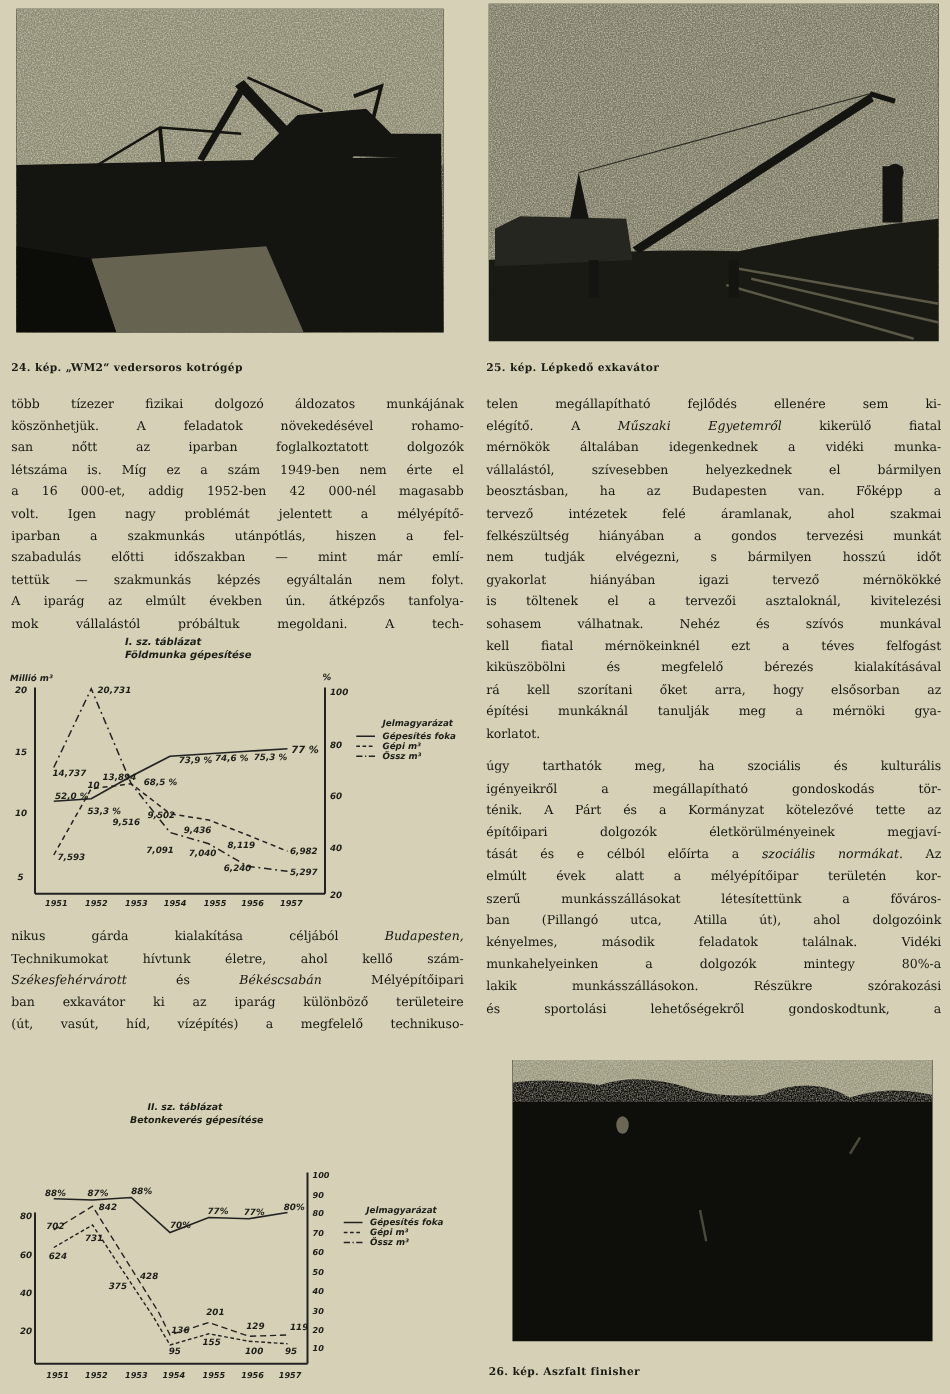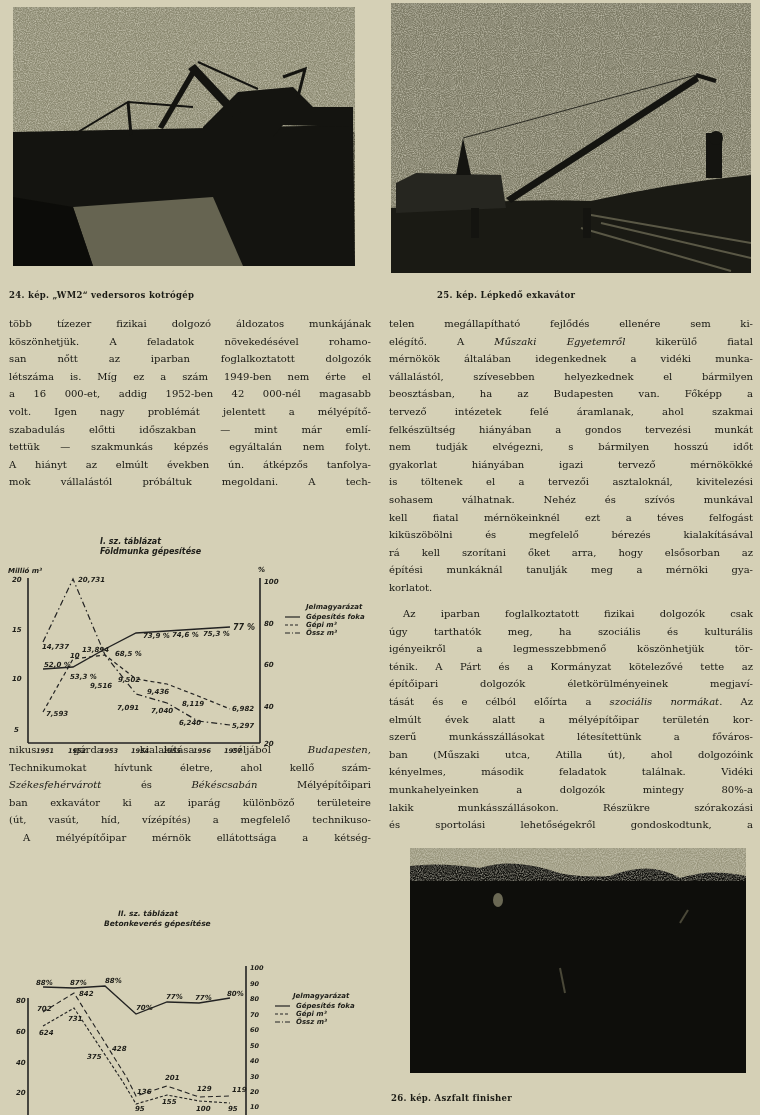--- a/index.html
+++ b/index.html
@@ -9,21 +9,21 @@
   .photo { position: absolute; background: #1a1a14; overflow: hidden; }
   .photo svg { width: 100%; height: 100%; display: block; }
   .caption { position: absolute; font-family: "DejaVu Serif", serif; font-weight: bold; font-size: 8.5px; letter-spacing: 0.3px; color: #1a1a14; white-space: nowrap; text-align: right; }
 
   .text-block { position: absolute; font-size: 10px; line-height: 17.6px; text-align: justify; color: #171712; }
   .text-block .line { display: block; white-space: nowrap; text-align: justify; text-align-last: justify; height: 17.6px; }
   .text-block .line.last { text-align-last: left; }
   .text-block .line.indent { padding-left: 14px; }
   .it { font-style: italic; }
 
-  .chart { position: absolute; margin-top: 28px; }
+  .chart { position: absolute; }
   .chart svg { overflow: visible; }
   .chart text { font-family: "DejaVu Sans", sans-serif; font-style: italic; font-weight: bold; fill: #1d1d18; }
 </style>
 </head>
 <body>
 
 <div class="photo" style="left:13px; top:7px; width:342px; height:259px;">
   <svg viewBox="0 0 342 259" preserveAspectRatio="none">
     <defs>
       <filter id="grain1">
@@ -64,32 +64,33 @@
     <path d="M65,172 L72,135 L80,172 Z" fill="#141410"></path>
     <path d="M115,195 L305,72 L308,78 L120,200 Z" fill="#141410"></path>
     <path d="M72,135 L305,72" stroke="#2a2a22" stroke-width="1"></path>
     <path d="M305,72 L325,78" stroke="#141410" stroke-width="4"></path>
     <rect x="315" y="130" width="16" height="45" fill="#141410"></rect>
     <circle cx="325" cy="135" r="7" fill="#141410"></circle>
     <rect x="80" y="205" width="8" height="30" fill="#141410"></rect>
     <rect x="192" y="205" width="8" height="30" fill="#141410"></rect>
   </svg>
 </div>
-<div class="caption" style="left:389px; top:290px;margin-left:48px;">25. kép. Lépkedő exkavátor</div>
+<div class="caption" style="left:389px; top:290px;">25. kép. Lépkedő exkavátor</div>
 
 <div class="text-block" style="left:9px; top:315px; width:362px;">
   <span class="line">több tízezer fizikai dolgozó áldozatos munkájának</span>
   <span class="line">köszönhetjük. A feladatok növekedésével rohamo-</span>
   <span class="line">san nőtt az iparban foglalkoztatott dolgozók</span>
   <span class="line">létszáma is. Míg ez a szám 1949-ben nem érte el</span>
   <span class="line">a 16 000-et, addig 1952-ben 42 000-nél magasabb</span>
   <span class="line">volt. Igen nagy problémát jelentett a mélyépítő-</span>
+  <span class="line">iparban a szakmunkás utánpótlás, hiszen a fel-</span>
   <span class="line">szabadulás előtti időszakban — mint már emlí-</span>
   <span class="line">tettük — szakmunkás képzés egyáltalán nem folyt.</span>
-  <span class="line">A hiányt az elmúlt években ún. átképzős tanfolya-</span>
+  <span class="line">A iparág az elmúlt években ún. átképzős tanfolya-</span>
   <span class="line">mok vállalástól próbáltuk megoldani. A tech-</span>
 </div>
 
 <div class="chart" style="left:0; top:508px; width:380px; height:215px;">
   <svg width="380" height="215" viewBox="0 0 380 215">
     <text x="100" y="8" font-size="8">I. sz. táblázat</text>
     <text x="100" y="18" font-size="8">Földmunka gépesítése</text>
     <text x="8" y="37" font-size="7">Millió m³</text>
     <text x="258" y="36" font-size="7">%</text>
 
@@ -153,21 +154,20 @@
     <text x="306" y="99" font-size="7">Össz m³</text>
   </svg>
 </div>
 
 <div class="text-block" style="left:9px; top:741px; width:362px;">
   <span class="line"><span>nikus gárda kialakítása céljából </span><span class="it">Budapesten,</span></span>
   <span class="line">Technikumokat hívtunk életre, ahol kellő szám-</span>
   <span class="line"><span class="it">Székesfehérvárott</span><span> és </span><span class="it">Békéscsabán</span><span> Mélyépítőipari</span></span>
   <span class="line">ban exkavátor ki az iparág különböző területeire</span>
   <span class="line">(út, vasút, híd, vízépítés) a megfelelő technikuso-</span>
-  <span class="line indent">A mélyépítőipar mérnök ellátottsága a kétség-</span>
 </div>
 
 <div class="chart" style="left:0; top:880px; width:380px; height:235px;">
   <svg width="380" height="235" viewBox="0 0 380 235">
     <text x="118" y="8" font-size="7.5">II. sz. táblázat</text>
     <text x="104" y="18" font-size="7.5">Betonkeverés gépesítése</text>
 
     <line x1="28" y1="90" x2="28" y2="211" stroke="#222" stroke-width="1.6"></line>
     <line x1="246" y1="58" x2="246" y2="211" stroke="#222" stroke-width="1.6"></line>
     <line x1="28" y1="211" x2="246" y2="211" stroke="#222" stroke-width="1.6"></line>
@@ -247,29 +247,28 @@
   <span class="line">is töltenek el a tervezői asztaloknál, kivitelezési</span>
   <span class="line">sohasem válhatnak. Nehéz és szívós munkával</span>
   <span class="line">kell fiatal mérnökeinknél ezt a téves felfogást</span>
   <span class="line">kiküszöbölni és megfelelő bérezés kialakításával</span>
   <span class="line">rá kell szorítani őket arra, hogy elsősorban az</span>
   <span class="line">építési munkáknál tanulják meg a mérnöki gya-</span>
   <span class="line last">korlatot.</span>
 </div>
 
 <div class="text-block" style="left:389px; top:605px; width:364px;">
-  <span class="line indent">Az iparban foglalkoztatott fizikai dolgozók csak</span>
   <span class="line">úgy tarthatók meg, ha szociális és kulturális</span>
-  <span class="line">igényeikről a legmesszebbmenő köszönhetjük tör-</span>
+  <span class="line">igényeikről a megállapítható gondoskodás tör-</span>
   <span class="line">ténik. A Párt és a Kormányzat kötelezővé tette az</span>
   <span class="line">építőipari dolgozók életkörülményeinek megjaví-</span>
   <span class="line"><span>tását és e célból előírta a </span><span class="it">szociális normákat</span><span>. Az</span></span>
   <span class="line">elmúlt évek alatt a mélyépítőipar területén kor-</span>
   <span class="line">szerű munkásszállásokat létesítettünk a főváros-</span>
-  <span class="line">ban (Műszaki utca, Atilla út), ahol dolgozóink</span>
+  <span class="line">ban (Pillangó utca, Atilla út), ahol dolgozóink</span>
   <span class="line">kényelmes, második feladatok találnak. Vidéki</span>
   <span class="line">munkahelyeinken a dolgozók mintegy 80%-a</span>
   <span class="line">lakik munkásszállásokon. Részükre szórakozási</span>
   <span class="line">és sportolási lehetőségekről gondoskodtunk, a</span>
 </div>
 
 <div class="photo" style="left:410px; top:848px; width:336px; height:225px;">
   <svg viewBox="0 0 336 225" preserveAspectRatio="none">
     <defs>
       <filter id="grain3">

